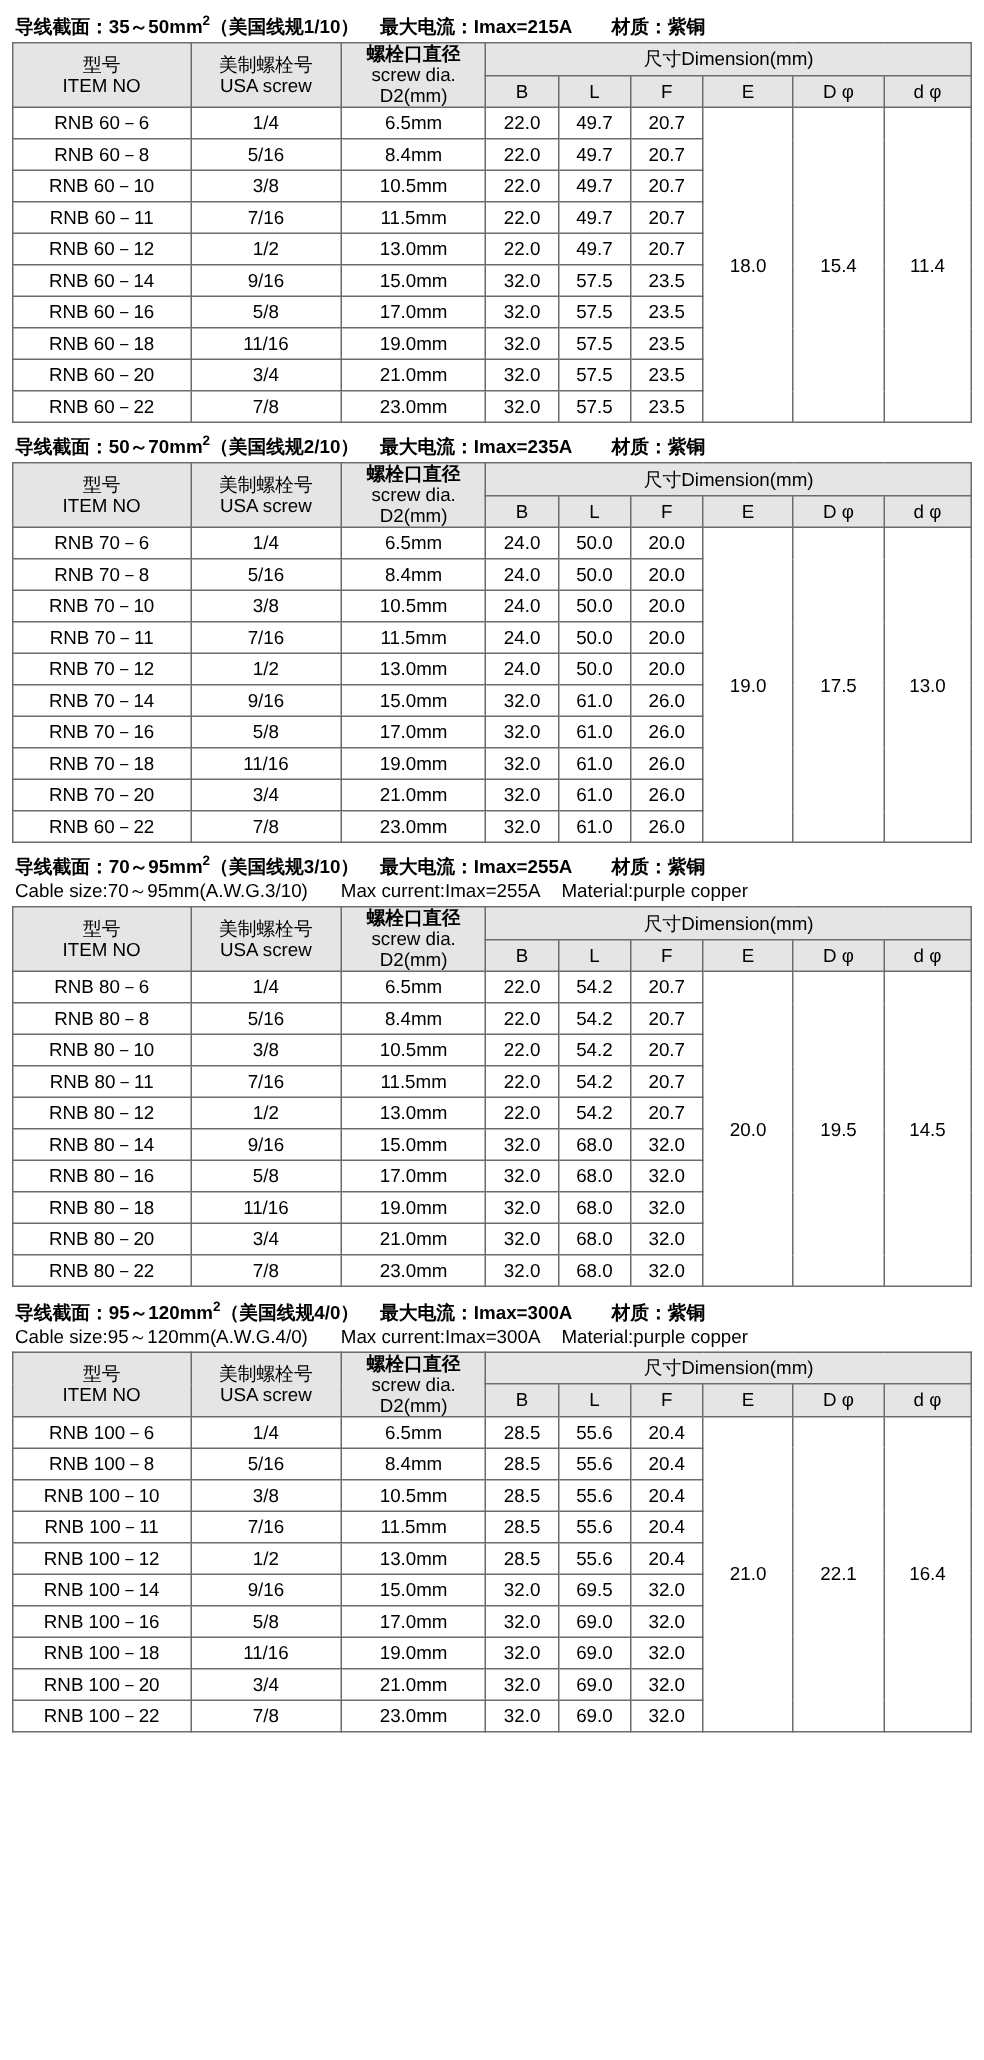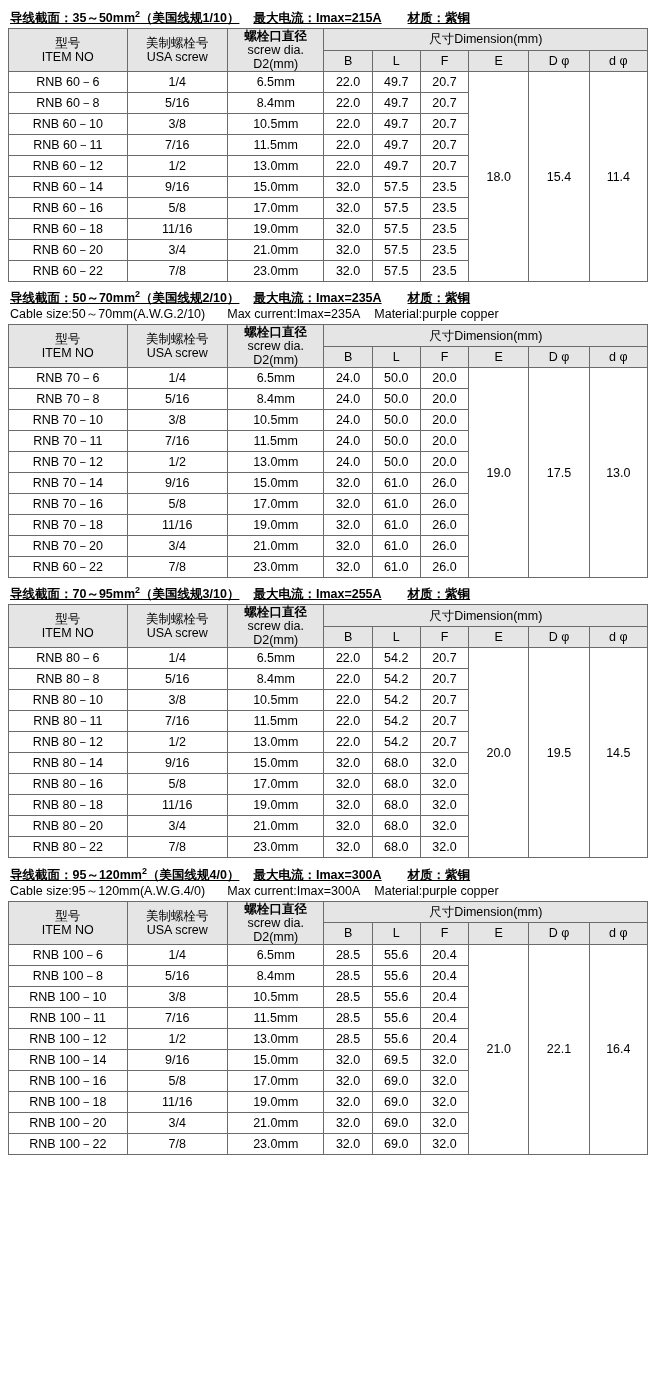--- a/index.html
+++ b/index.html
@@ -21,21 +21,21 @@
 
   .caption {
     font-size: 12.5px;
     line-height: 16px;
     white-space: nowrap;
     letter-spacing: 0px;
   }
   .caption .cn { font-weight: bold; }
   .caption .en { font-weight: normal; }
   .caption .sup { font-size: 9px; vertical-align: super; }
-  .cap-row1 { padding-left: 2px; text-decoration: underline; }
+  .cap-row1 { padding-left: 2px; }
   .cap-row2 { padding-left: 2px; }
   .gap-s { display: inline-block; width: 14px; }
   .gap-m { display: inline-block; width: 22px; }
   .gap-l { display: inline-block; width: 26px; }
 
   table.spec {
     border-collapse: collapse;
     width: 640px;
     margin-top: 2px;
     table-layout: fixed;
@@ -209,23 +209,20 @@
           <td>23.5</td>
         </tr>
       </tbody>
     </table>
   </div>
 
   <div class="block">
     <div class="caption cap-row1">
       <span class="cn"><span>导线截面：50～70mm</span><span class="sup">2</span><span>（美国线规2/10）</span><span class="gap-s"></span><span>最大电流：Imax=235A</span><span class="gap-l"></span><span>材质：紫铜</span></span>
     </div>
-    <div class="caption cap-row2">
-      <span class="en"><span>Cable size:50～70mm(A.W.G.2/10)</span><span class="gap-m"></span><span>Max current:Imax=235A</span><span class="gap-s"></span><span>Material:purple copper</span></span>
-    </div>
     <table class="spec">
       <colgroup>
         <col class="c-model">
           <col class="c-screw">
           <col class="c-dia">
         <col class="c-b">
           <col class="c-l">
           <col class="c-f">
         <col class="c-e">
           <col class="c-d">
@@ -341,20 +338,23 @@
           <td>61.0</td>
           <td>26.0</td>
         </tr>
       </tbody>
     </table>
   </div>
 
   <div class="block">
     <div class="caption cap-row1">
       <span class="cn"><span>导线截面：70～95mm</span><span class="sup">2</span><span>（美国线规3/10）</span><span class="gap-s"></span><span>最大电流：Imax=255A</span><span class="gap-l"></span><span>材质：紫铜</span></span>
+    </div>
+    <div class="caption cap-row2">
+      <span class="en"><span>Cable size:70～95mm(A.W.G.3/10)</span><span class="gap-m"></span><span>Max current:Imax=255A</span><span class="gap-s"></span><span>Material:purple copper</span></span>
     </div>
     <table class="spec">
       <colgroup>
         <col class="c-model">
           <col class="c-screw">
           <col class="c-dia">
         <col class="c-b">
           <col class="c-l">
           <col class="c-f">
         <col class="c-e">

